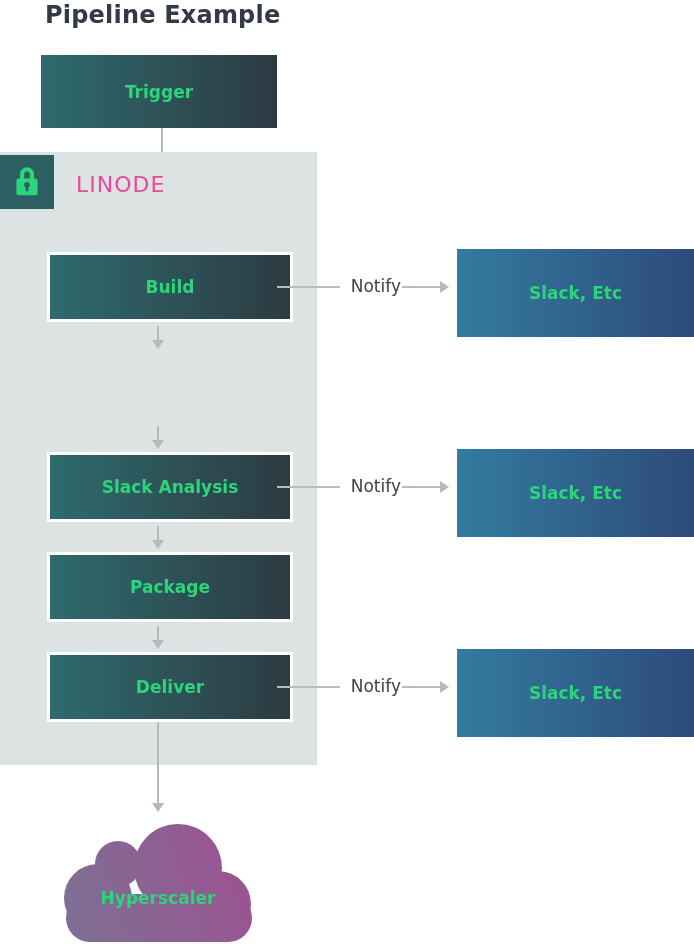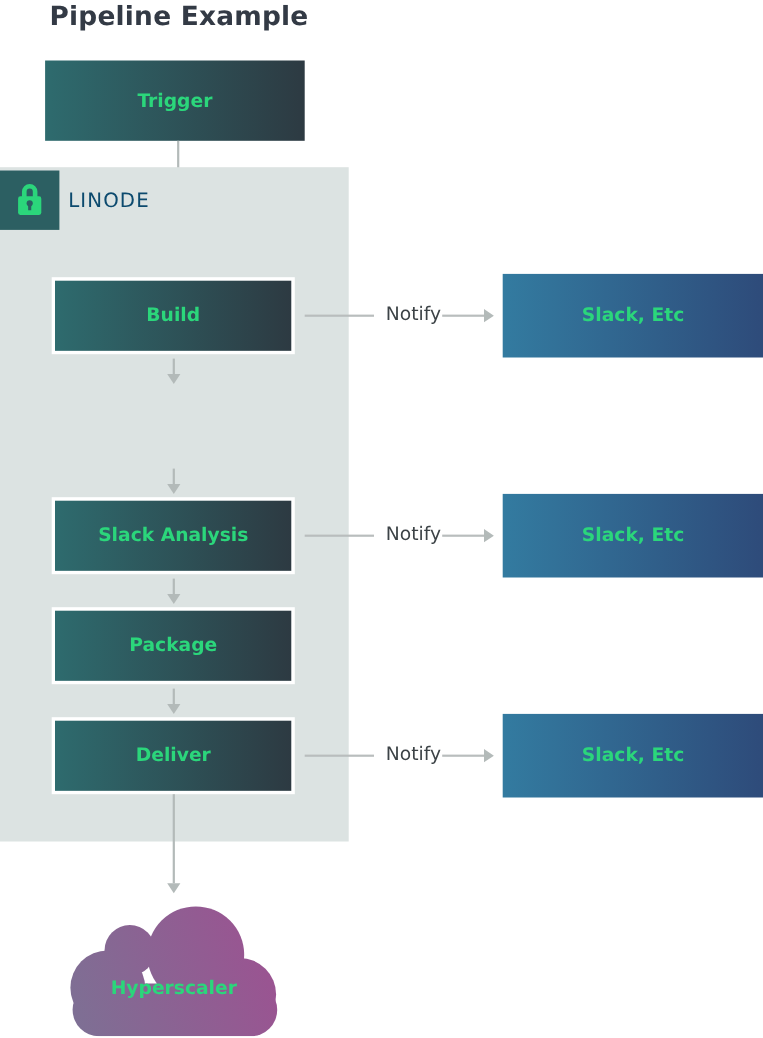--- a/index.html
+++ b/index.html
@@ -15,39 +15,39 @@
     position:absolute; left:0; top:152px; width:317px; height:613px;
     background:#dce3e2;
   }
 
   .lock-badge {
     position:absolute; left:0; top:155px; width:54px; height:54px;
     background:#2c5f62; display:flex; align-items:center; justify-content:center;
   }
 
   .linode-label {
-    position:absolute; left:62px; top:172px;
-    font-size:18px; color:#0c4a6e; letter-spacing:1px;
+    position:absolute; left:76px; top:172px;
+    font-size:22px; color:#ec4899; letter-spacing:1px;
   }
 
   .node-box {
     position:absolute; display:flex; align-items:center; justify-content:center;
     font-size:17px; font-weight:bold; color:#2bd67b;
   }
   .trigger-box {
     left:41px; top:55px; width:236px; height:73px;
     background:linear-gradient(to right, #2e6b6e, #2d3a42);
   }
   .step-box {
-    left:47px; width:221px; height:70px;
+    left:47px; width:246px; height:70px;
     border:3px solid #ffffff;
     background:linear-gradient(to right, #2e6b6e, #2d3a42);
   }
   .slack-box {
-    left:457px; width:237px; height:76px;
+    left:457px; width:237px; height:88px;
     background:linear-gradient(to right, #337ba0, #2e4b7a);
   }
 
   .varrow { position:absolute; width:14px; display:flex; flex-direction:column; align-items:center; }
   .varrow .stem { width:2px; background:#b3bab9; }
   .head-down {
     width:0; height:0;
     border-left:6px solid transparent; border-right:6px solid transparent;
     border-top:9px solid #b3bab9;
   }

